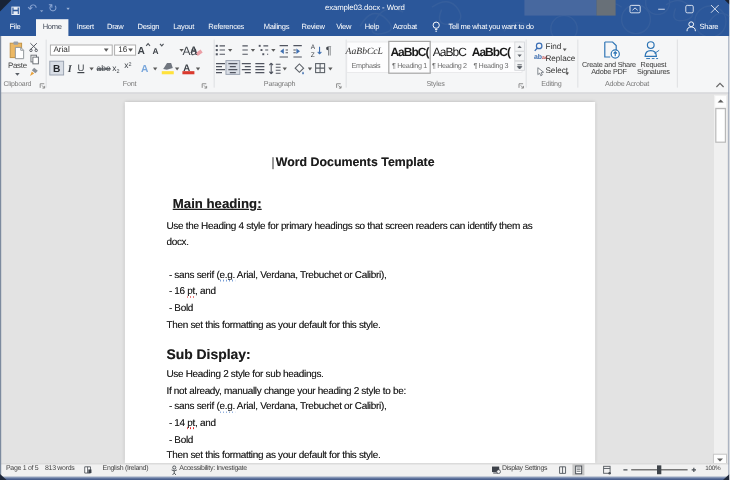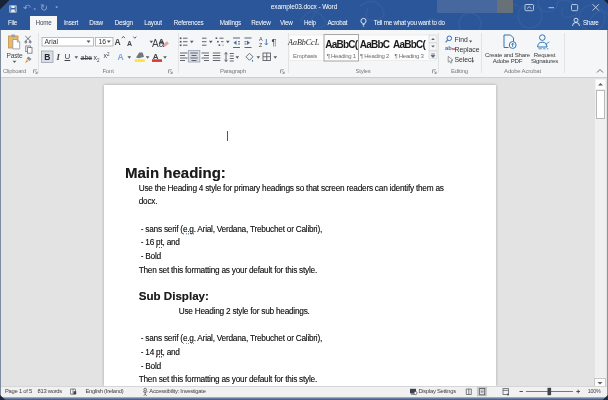--- a/index.html
+++ b/index.html
@@ -244,50 +244,52 @@
   <div class="abs" style="left:93.5px;top:53.5px;font-size:7px;color:#3e4349;">x<span style="font-size:4.5px;vertical-align:-1.5px;">2</span></div>
   <div class="abs" style="left:103.5px;top:52px;font-size:7px;color:#3e4349;">x<span style="font-size:4.5px;vertical-align:2px;">2</span></div>
   <div class="abs" style="left:117.5px;top:52.5px;font-size:8.5px;font-weight:bold;color:#79a7dc;">A</div>
   <div class="abs" style="left:152.8px;top:53px;font-size:8px;font-weight:bold;color:#3d4248;">A</div>
   <div class="abs" style="left:271.5px;top:37.5px;font-size:9px;color:#44484e;">¶</div>
 
   <div class="abs" style="left:288px;top:39px;width:34px;text-align:left;font-size:8px;font-style:italic;font-family:'Liberation Serif',serif;color:#2a2a2a;">AaBbCcL</div>
   <div class="abs" style="left:288px;top:52.5px;width:34px;text-align:center;font-size:6px;letter-spacing:-0.3px;color:#6e6e6e;">Emphasis</div>
   <div class="abs" style="left:324px;top:40px;width:34.5px;text-align:center;font-size:10px;letter-spacing:-0.8px;font-weight:bold;color:#1a1a1a;">AaBbC(</div>
   <div class="abs" style="left:324px;top:52.5px;width:34.5px;text-align:center;font-size:6px;letter-spacing:-0.3px;color:#6e6e6e;">¶ Heading 1</div>
-  <div class="abs" style="left:359px;top:40px;width:31px;text-align:center;font-size:10px;letter-spacing:-0.8px;font-weight:bold;color:#1a1a1a;">AaBbC</div>
+  <div class="abs" style="left:359px;top:40px;width:31px;text-align:center;font-size:10px;letter-spacing:-0.8px;font-weight:normal;color:#1a1a1a;">AaBbC</div>
   <div class="abs" style="left:359px;top:52.5px;width:31px;text-align:center;font-size:6px;letter-spacing:-0.3px;color:#6e6e6e;">¶ Heading 2</div>
   <div class="abs" style="left:392px;top:40px;width:34px;text-align:center;font-size:10px;letter-spacing:-0.8px;font-weight:bold;color:#1a1a1a;">AaBbC(</div>
   <div class="abs" style="left:392px;top:52.5px;width:34px;text-align:center;font-size:6px;letter-spacing:-0.3px;color:#6e6e6e;">¶ Heading 3</div>
 
   <div class="abs" style="left:454.5px;top:37px;font-size:6.8px;color:#333;">Find</div>
   <div class="abs" style="left:445px;top:46.3px;font-size:5.8px;color:#3f6fb0;font-weight:bold;">ab<span style="font-size:4.2px;color:#b44;">ac</span></div>
   <div class="abs" style="left:454.5px;top:47px;font-size:6.8px;color:#333;">Replace</div>
   <div class="abs" style="left:454.5px;top:57px;font-size:6.8px;color:#333;">Select</div>
   <svg class="abs" style="left:468px;top:38.5px;" width="10" height="26">
     <path d="M1,1.5 l3.2,0 -1.6,2.2 Z" fill="#5a5a5a"></path>
     <path d="M3,21.5 l3.2,0 -1.6,2.2 Z" fill="#5a5a5a"></path>
   </svg>
 
   <div class="abs" style="left:481px;top:51.7px;width:53px;text-align:center;font-size:6.1px;letter-spacing:-0.2px;color:#3a3a3a;">Create and Share</div>
   <div class="abs" style="left:481px;top:58.4px;width:53px;text-align:center;font-size:6.1px;letter-spacing:-0.2px;color:#3a3a3a;">Adobe PDF</div>
   <div class="abs" style="left:518px;top:51.7px;width:53px;text-align:center;font-size:6.1px;letter-spacing:-0.2px;color:#3a3a3a;">Request</div>
   <div class="abs" style="left:518px;top:58.4px;width:53px;text-align:center;font-size:6.1px;letter-spacing:-0.2px;color:#3a3a3a;">Signatures</div>
 
   <div id="page"></div>
+  <div class="abs doc" style="left:229.8px;top:130.8px;font-size:10.3px;font-weight:bold;letter-spacing:0;">Word Documents Template</div>
   <div class="abs" style="left:227.2px;top:131px;width:0.8px;height:10px;background:#555;"></div>
-  <div class="abs doc" style="left:125px;top:165.2px;font-size:15px;font-weight:bold;letter-spacing:0;">Main heading:</div>
+  <div class="abs doc" style="left:144px;top:165.2px;font-size:11px;font-weight:bold;letter-spacing:0;text-decoration:underline;">Main heading:</div>
   <div class="abs doc" style="left:138.7px;top:183.6px;">Use the Heading 4 style for primary headings so that screen readers can identify them as</div>
   <div class="abs doc" style="left:138.7px;top:197.3px;">docx.</div>
   <div class="abs doc" style="left:138.7px;top:224.7px;">&nbsp;- sans serif (<span class="sqb">e.g.</span> Arial, Verdana, Trebuchet or Calibri),</div>
   <div class="abs doc" style="left:138.7px;top:238.4px;">&nbsp;- 16 <span class="sq">pt</span>, and</div>
   <div class="abs doc" style="left:138.7px;top:252.1px;">&nbsp;- Bold</div>
   <div class="abs doc" style="left:138.7px;top:265.8px;">Then set this formatting as your default for this style.</div>
   <div class="abs doc" style="left:138.7px;top:289.7px;font-size:11.6px;font-weight:bold;letter-spacing:0;">Sub Display:</div>
-  <div class="abs doc" style="left:138.7px;top:306.8px;margin-left:40px;">Use Heading 2 style for sub headings.</div>
+  <div class="abs doc" style="left:138.7px;top:306.8px;">Use Heading 2 style for sub headings.</div>
+  <div class="abs doc" style="left:138.7px;top:320.5px;">If not already, manually change your heading 2 style to be:</div>
   <div class="abs doc" style="left:138.7px;top:334.2px;">&nbsp;- sans serif (<span class="sqb">e.g.</span> Arial, Verdana, Trebuchet or Calibri),</div>
   <div class="abs doc" style="left:138.7px;top:347.9px;">&nbsp;- 14 <span class="sq">pt</span>, and</div>
   <div class="abs doc" style="left:138.7px;top:361.6px;">&nbsp;- Bold</div>
   <div class="abs doc" style="left:138.7px;top:375.3px;">Then set this formatting as your default for this style.</div>
 
   <div class="abs" style="left:595px;top:79px;width:11px;height:307px;background:#f0f0f0;"></div>
   <div class="abs" style="left:596px;top:80px;width:9px;height:9px;background:#fdfdfd;"></div>
   <svg class="abs" style="left:596px;top:80px;" width="9" height="9">
       <path d="M2,5.5 l2.5,-2.5 2.5,2.5 Z" fill="#5e5e5e"></path>
     </svg>

